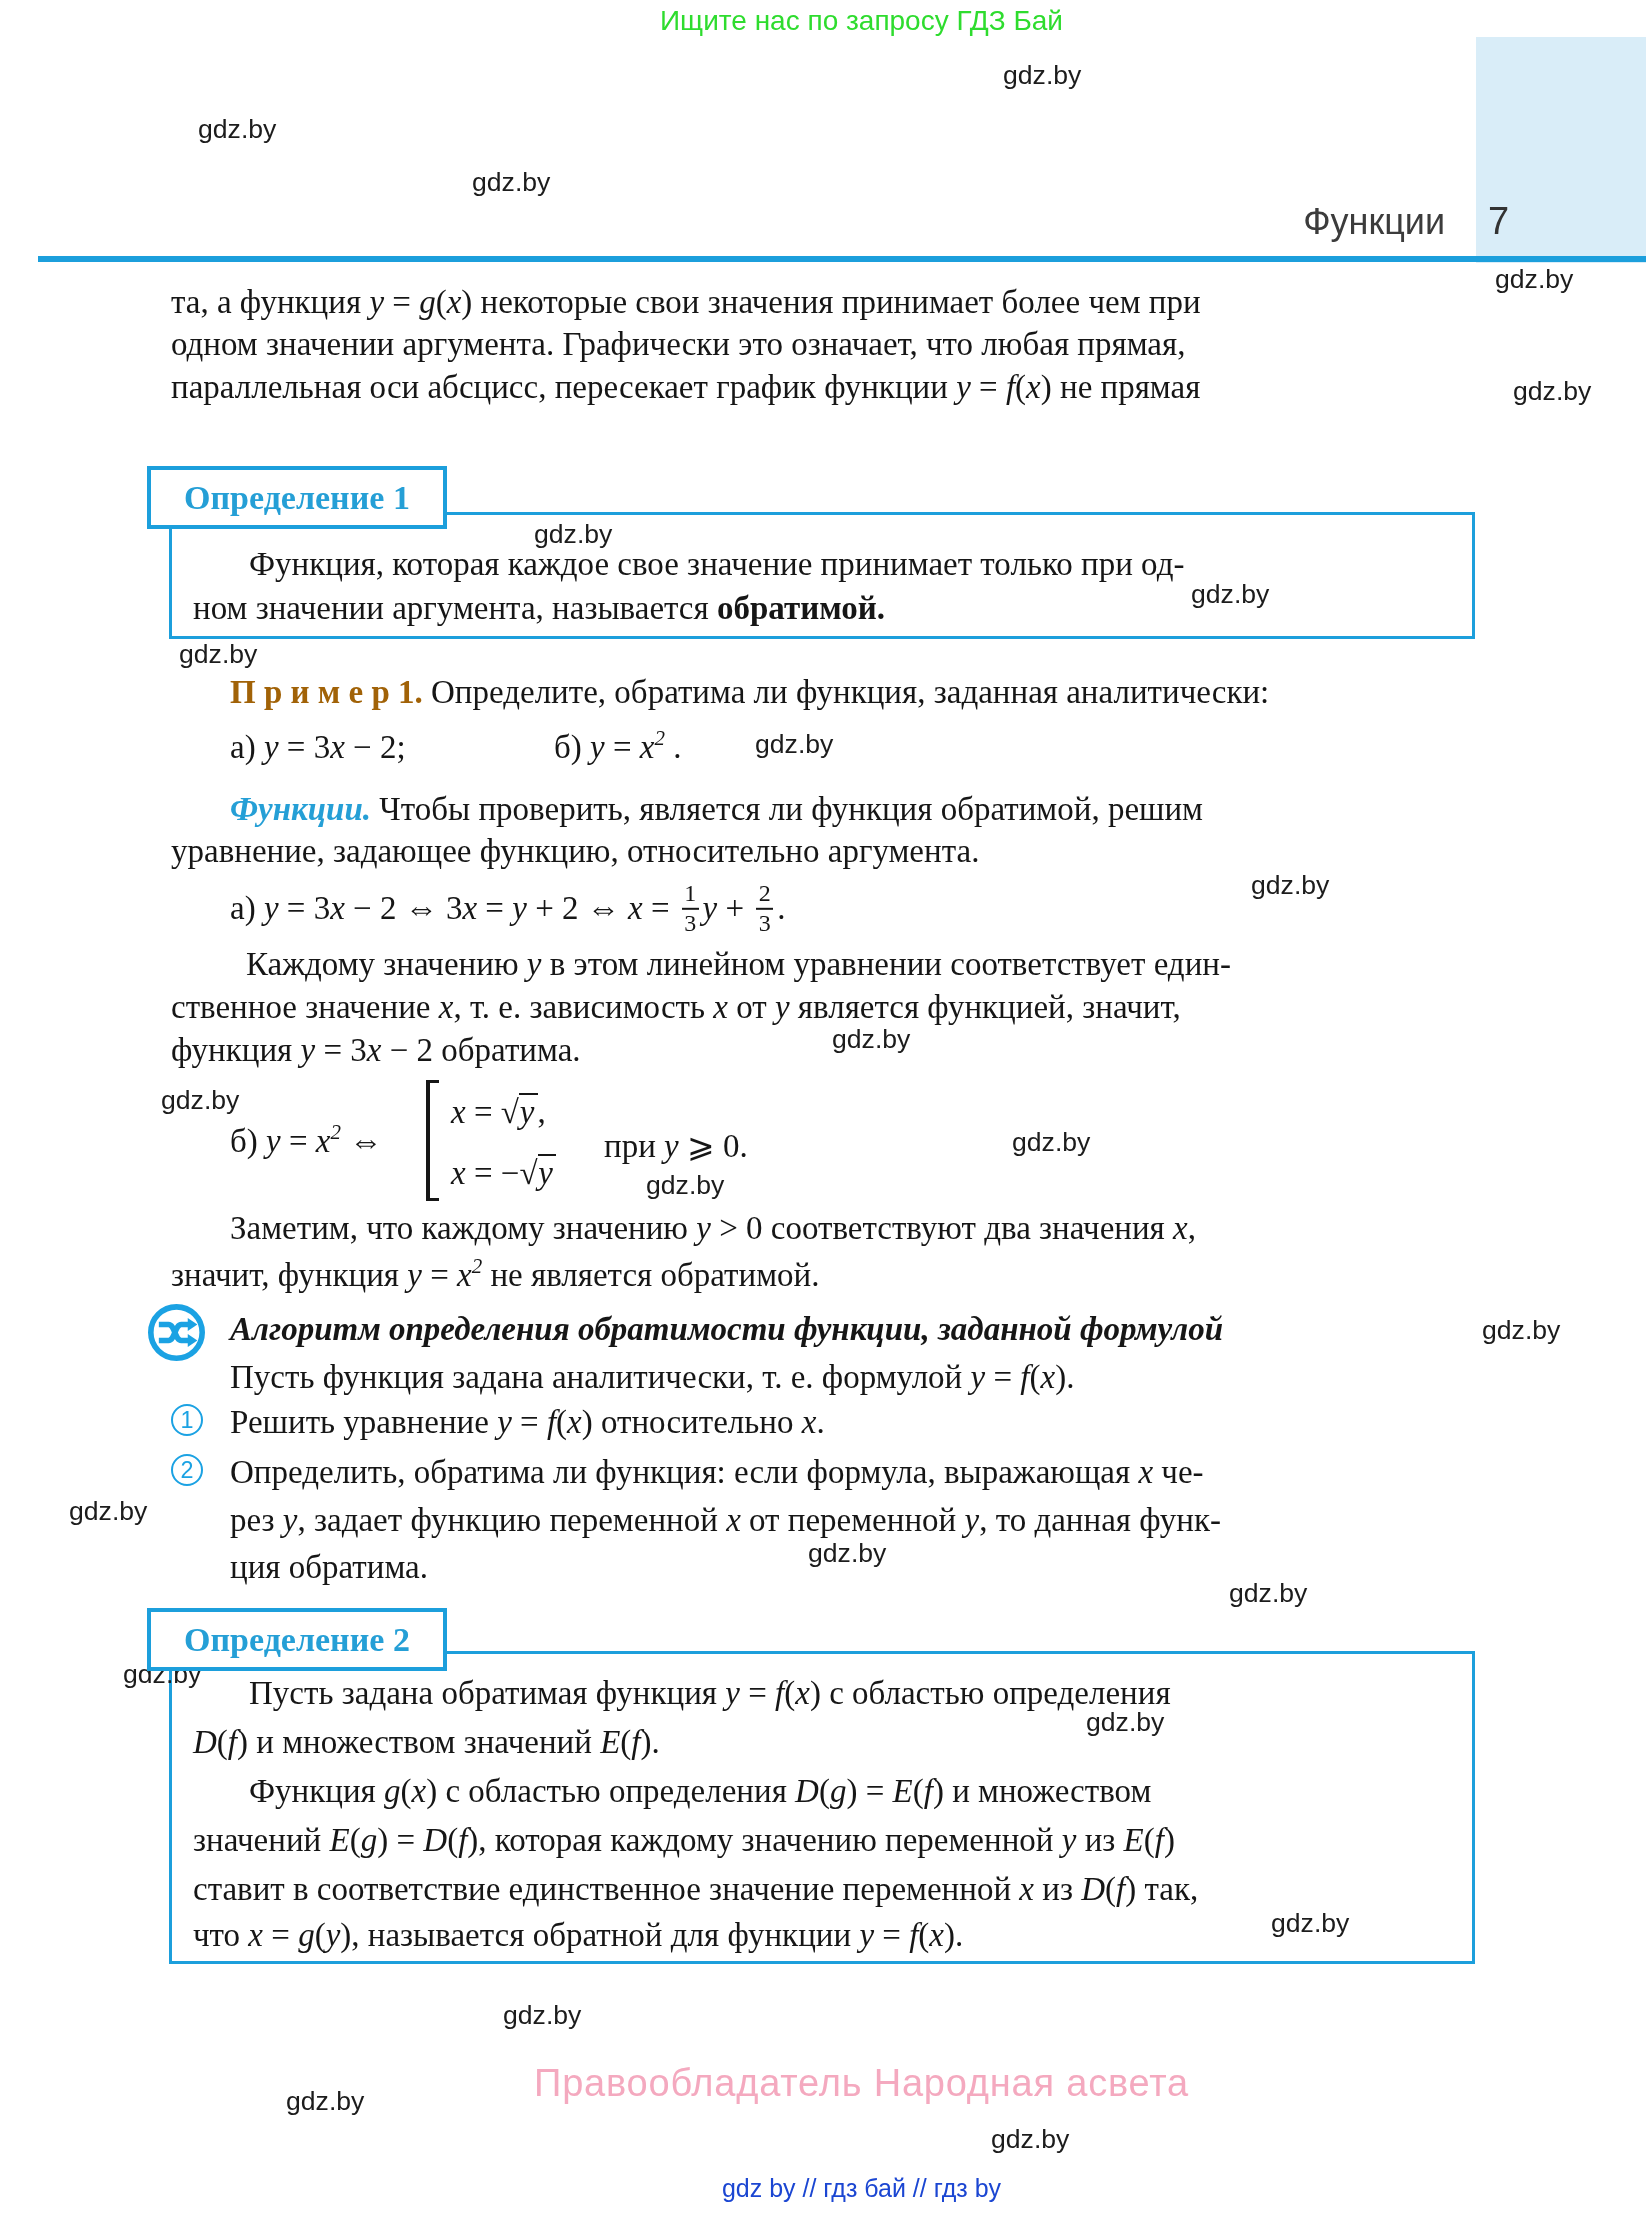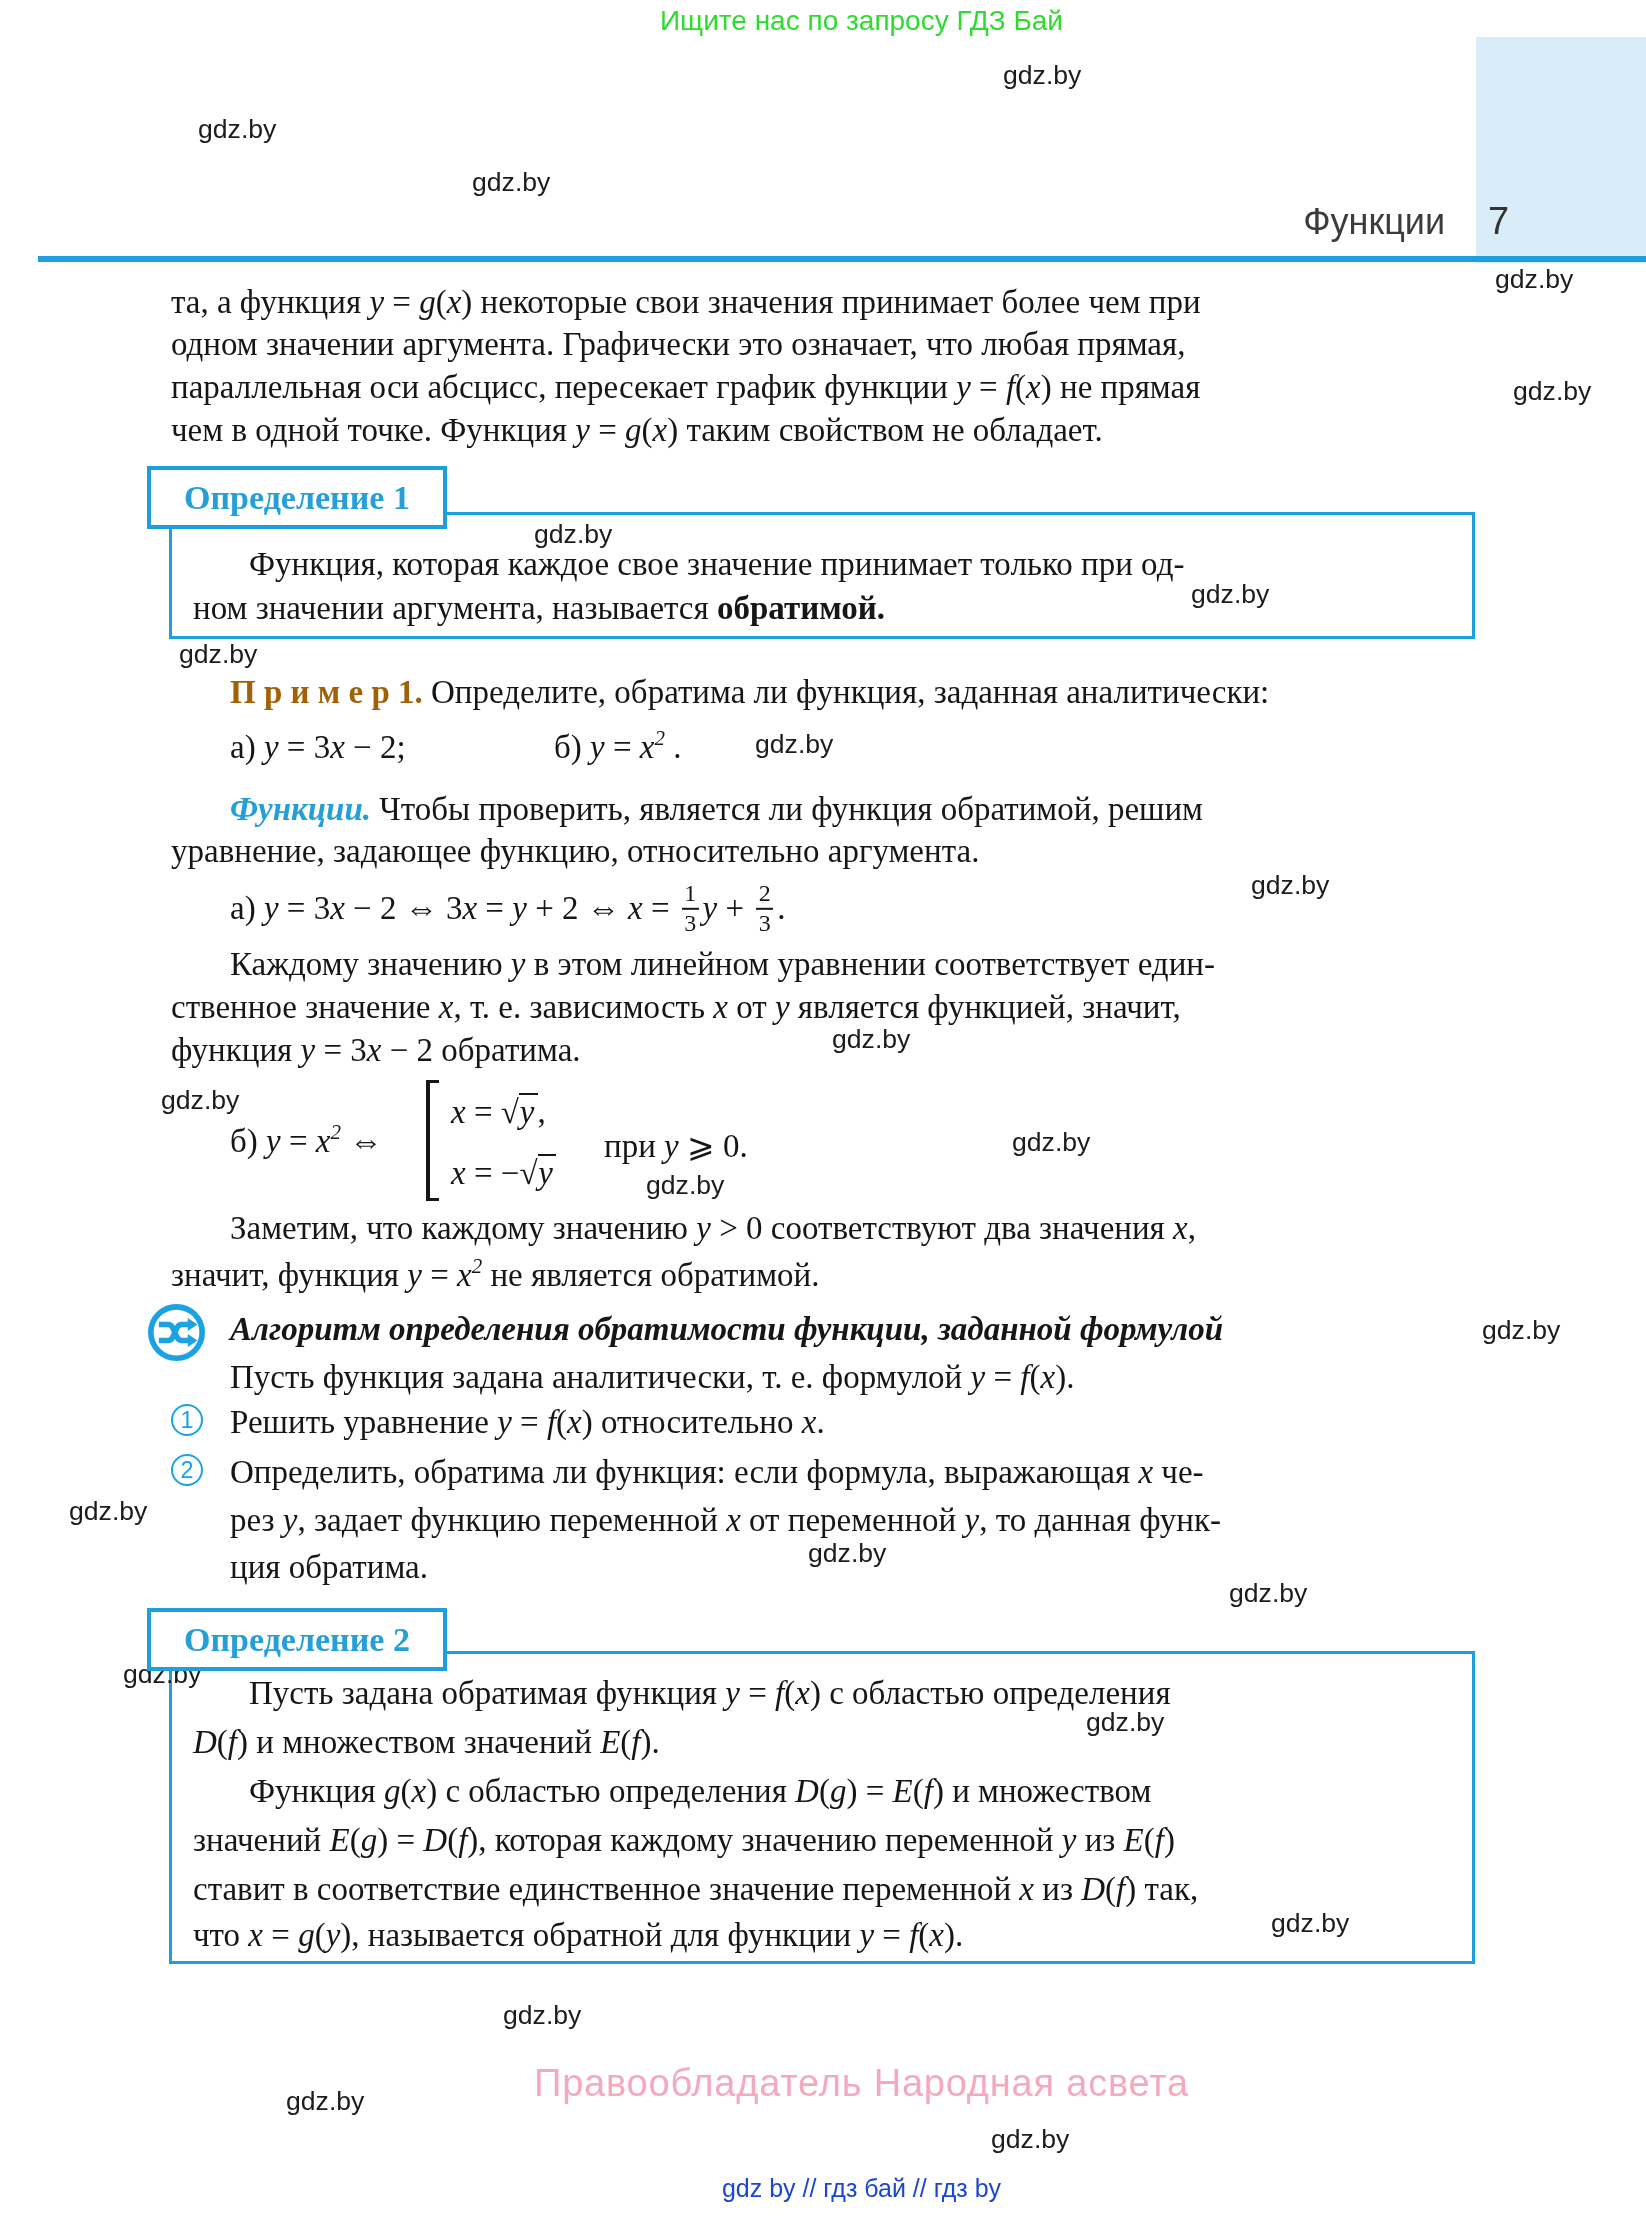--- a/index.html
+++ b/index.html
@@ -65,21 +65,20 @@
   <div class="promo">Ищите нас по запросу ГДЗ Бай</div>
 
   <div class="corner"></div>
   <div class="rule"></div>
   <div class="h-title">Функции</div>
   <div class="h-num">7</div>
 
   <div class="line" style="left:133px;top:280px"><span class="sg-n">та, а функция </span><span class="sg-m">y</span><span class="sg-n"> = </span><span class="sg-m">g</span><span class="sg-n">(</span><span class="sg-m">x</span><span class="sg-n">) некоторые свои значения принимает более чем при</span></div>
   <div class="line" style="left:133px;top:322px"><span class="sg-n">одном значении аргумента. Графически это означает, что любая прямая,</span></div>
   <div class="line" style="left:133px;top:365px"><span class="sg-n">параллельная оси абсцисс, пересекает график функции </span><span class="sg-m">y</span><span class="sg-n"> = </span><span class="sg-m">f</span><span class="sg-n">(</span><span class="sg-m">x</span><span class="sg-n">) не прямая</span></div>
-  <div class="line" style="left:133px;top:408px"><span class="sg-n">чем в одной точке. Функция </span><span class="sg-m">y</span><span class="sg-n"> = </span><span class="sg-m">g</span><span class="sg-n">(</span><span class="sg-m">x</span><span class="sg-n">) таким свойством не обладает.</span></div>
 
   <div class="defbox" style="top:512px;height:127px"></div>
   <div class="deflabel" style="top:466px">Определение 1</div>
   <div class="line" style="left:211px;top:542px;z-index:3"><span class="sg-n">Функция, которая каждое свое значение принимает только при од-</span></div>
   <div class="line" style="left:155px;top:586px;z-index:3"><span class="sg-n">ном значении аргумента, называется </span><span class="sg-b">обратимой.</span></div>
 
   <div class="line" style="left:192px;top:670px">
     <span class="ex-label">П р и м е р  1.</span><span><span class="sg-n"> Определите, обратима ли функция, заданная аналитически:</span></span>
   </div>
   <div class="line" style="left:192px;top:725px"><span class="sg-n">а) </span><span class="sg-m">y</span><span class="sg-n"> = 3</span><span class="sg-m">x</span><span class="sg-n"> − 2;</span></div>
@@ -91,21 +90,21 @@
   <div class="line" style="left:133px;top:829px"><span class="sg-n">уравнение, задающее функцию, относительно аргумента.</span></div>
 
   <div class="line" style="left:192px;top:883px"><span class="sg-n">а) </span><span class="sg-m">y</span><span class="sg-n"> = 3</span><span class="sg-m">x</span><span class="sg-n"> − 2 ⇔ 3</span><span class="sg-m">x</span><span class="sg-n"> = </span><span class="sg-m">y</span><span class="sg-n"> + 2 ⇔ </span><span class="sg-m">x</span><span class="sg-n"> = </span><span class="sg-f">
         <span class="num">1</span>
         <span class="den">3</span>
       </span><span class="sg-m">y</span><span class="sg-n"> + </span><span class="sg-f">
         <span class="num">2</span>
         <span class="den">3</span>
       </span><span class="sg-n">.</span></div>
 
-  <div class="line" style="left:192px;top:942px"><span class="sg-n">Каждому значению </span><span class="sg-m">y</span><span class="sg-n"> в этом линейном уравнении соответствует един-</span></div>
+  <div class="line" style="left:208px;top:942px"><span class="sg-n">Каждому значению </span><span class="sg-m">y</span><span class="sg-n"> в этом линейном уравнении соответствует един-</span></div>
   <div class="line" style="left:133px;top:985px"><span class="sg-n">ственное значение </span><span class="sg-m">x</span><span class="sg-n">, т. е. зависимость </span><span class="sg-m">x</span><span class="sg-n"> от </span><span class="sg-m">y</span><span class="sg-n"> является функцией, значит,</span></div>
   <div class="line" style="left:133px;top:1028px"><span class="sg-n">функция </span><span class="sg-m">y</span><span class="sg-n"> = 3</span><span class="sg-m">x</span><span class="sg-n"> − 2 обратима.</span></div>
 
   <div class="line" style="left:192px;top:1119px"><span class="sg-n">б) </span><span class="sg-m">y</span><span class="sg-n"> = </span><span class="sg-m">x</span><span class="sg-sup">2</span><span class="sg-n"> ⇔</span></div>
   <div class="bracket"></div>
   <div class="line" style="left:413px;top:1090px"><span class="sg-m">x</span><span class="sg-n"> = </span><span class="sg-sq"><span class="rad">√</span><span class="ovl">y</span></span><span class="sg-n">,</span></div>
   <div class="line" style="left:413px;top:1151px"><span class="sg-m">x</span><span class="sg-n"> = −</span><span class="sg-sq"><span class="rad">√</span><span class="ovl">y</span></span></div>
   <div class="line" style="left:566px;top:1124px"><span class="sg-n">при  </span><span class="sg-m">y</span><span class="sg-n"> ⩾ 0.</span></div>
 
   <div class="line" style="left:192px;top:1206px"><span class="sg-n">Заметим, что каждому значению </span><span class="sg-m">y</span><span class="sg-n"> &gt; 0 соответствуют два значения </span><span class="sg-m">x</span><span class="sg-n">,</span></div>

